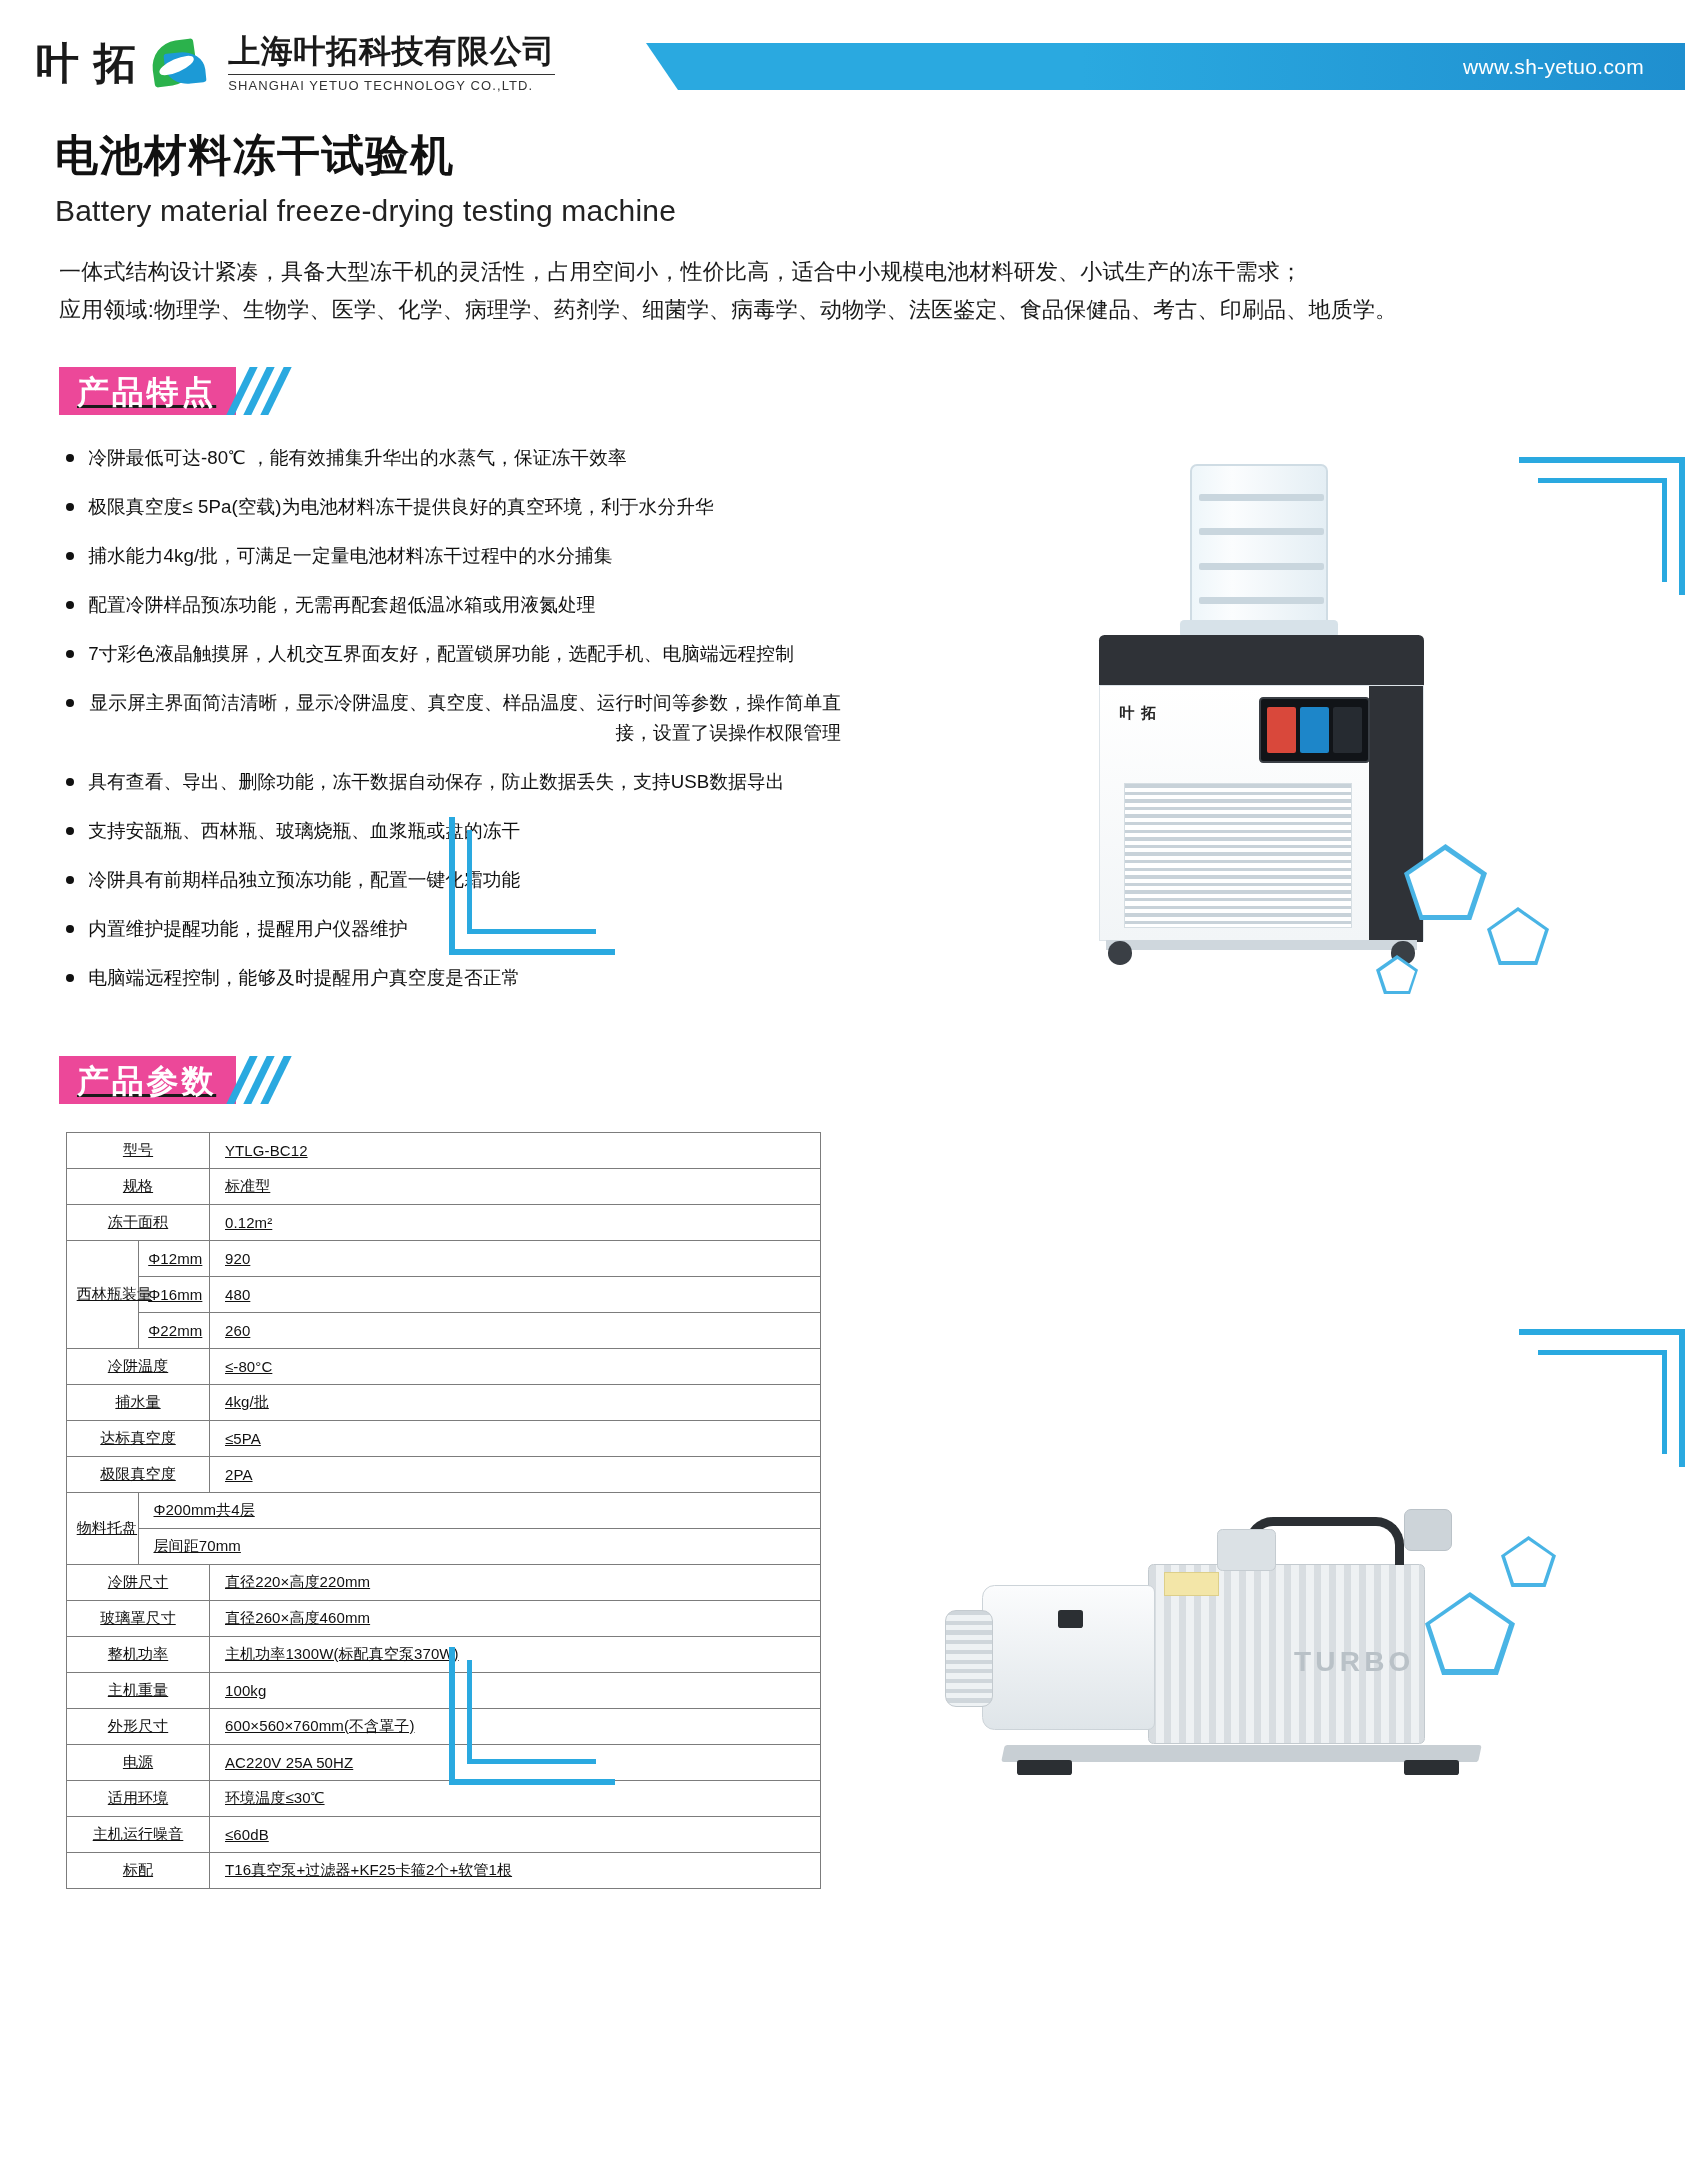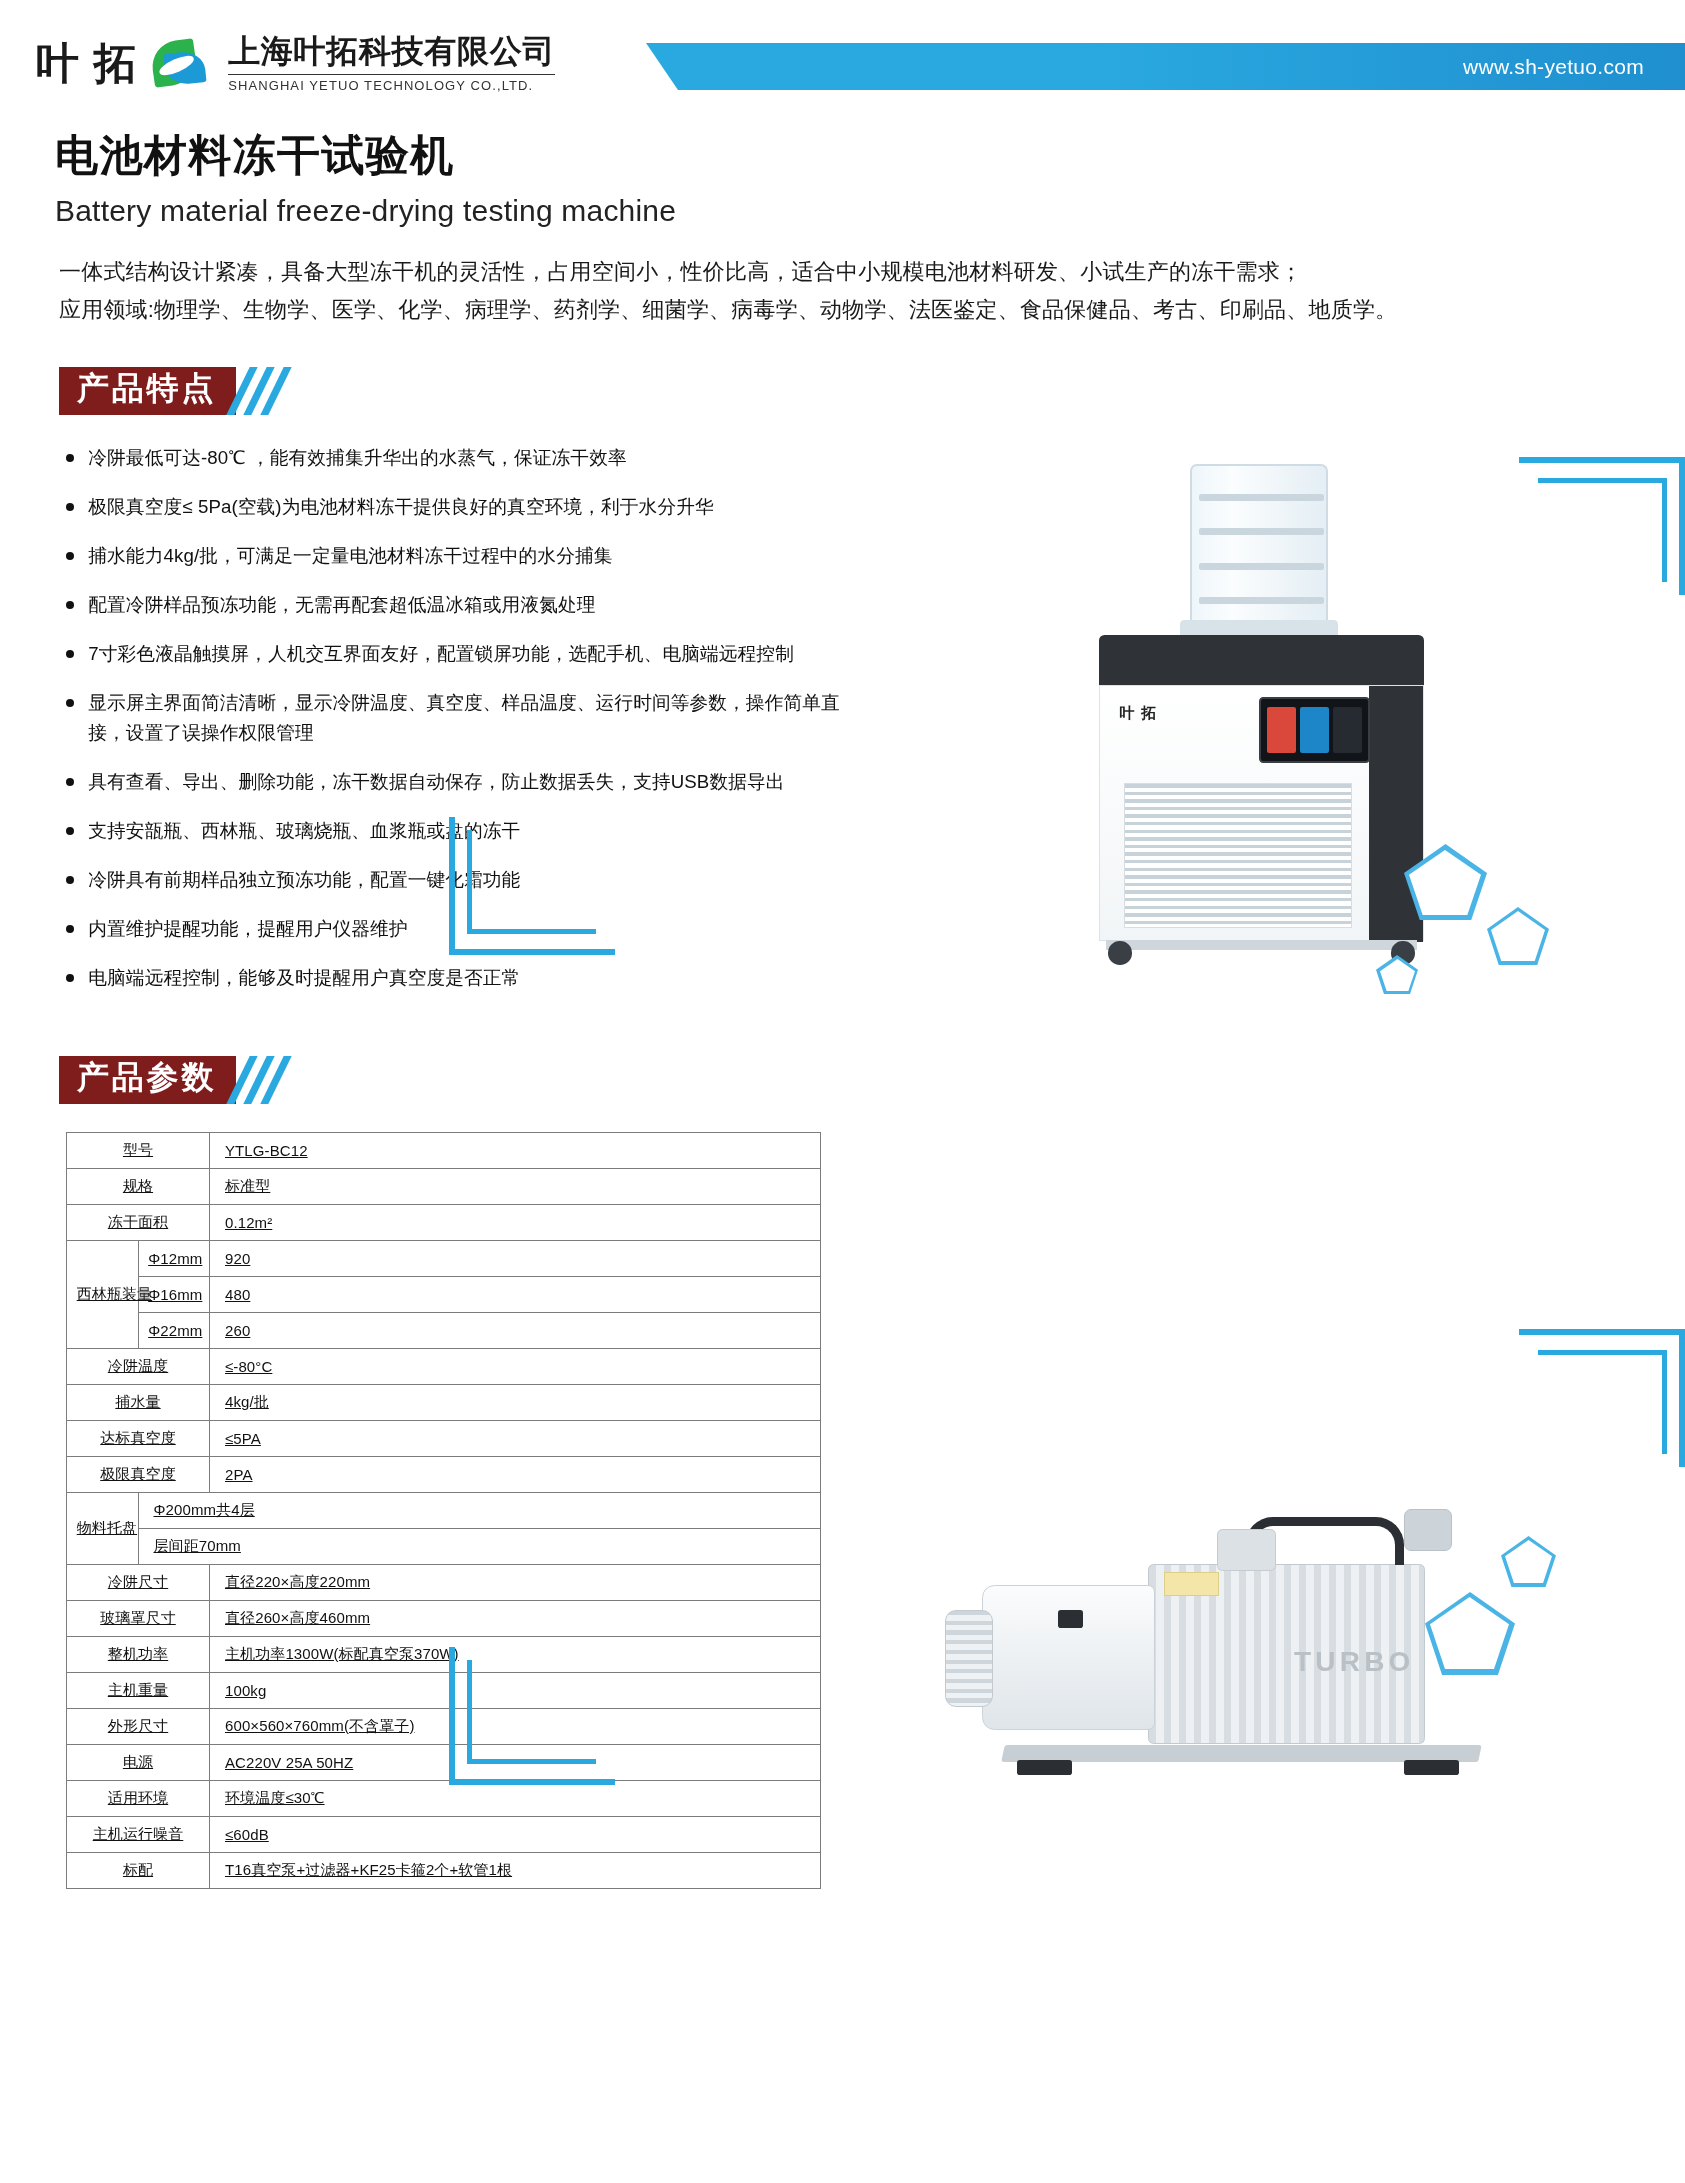--- a/index.html
+++ b/index.html
@@ -137,25 +137,26 @@
   }
 
   
   .section-head {
     position: relative;
     margin: 37px 0 0 59px;
     display: inline-block;
   }
   .section-head .banner {
     position: relative;
-    background: #7f1d1d;
+    background: #ec4899;
     height: 48px;
     padding: 0 19.4px 0 18px;
     display: flex;
-    align-items: flex-start;
+    align-items: flex-end;
+    text-decoration: underline;
   }
   .section-head .banner span {
     font-size: 32px;
     font-weight: 700;
     color: #ffffff;
     letter-spacing: 2.8px;
   }
   .section-head .slash {
     position: absolute;
     top: 0; right: -59px;
@@ -170,20 +171,21 @@
     display: block;
   }
   .section-head .slash i:nth-child(1) { left: 2.8px; }
   .section-head .slash i:nth-child(2) { left: 19.4px; }
   .section-head .slash i:nth-child(3) { left: 36px; }
 
   
   .features {
     margin: 28px 0 12px 66px;
     width: 775px;
+    text-align: right;
   }
   .feature {
     display: flex;
     align-items: flex-start;
     margin-bottom: 18.7px;
   }
   .feature .dot {
     width: 8.3px; height: 8.3px;
     border-radius: 50%;
     background: #111;

